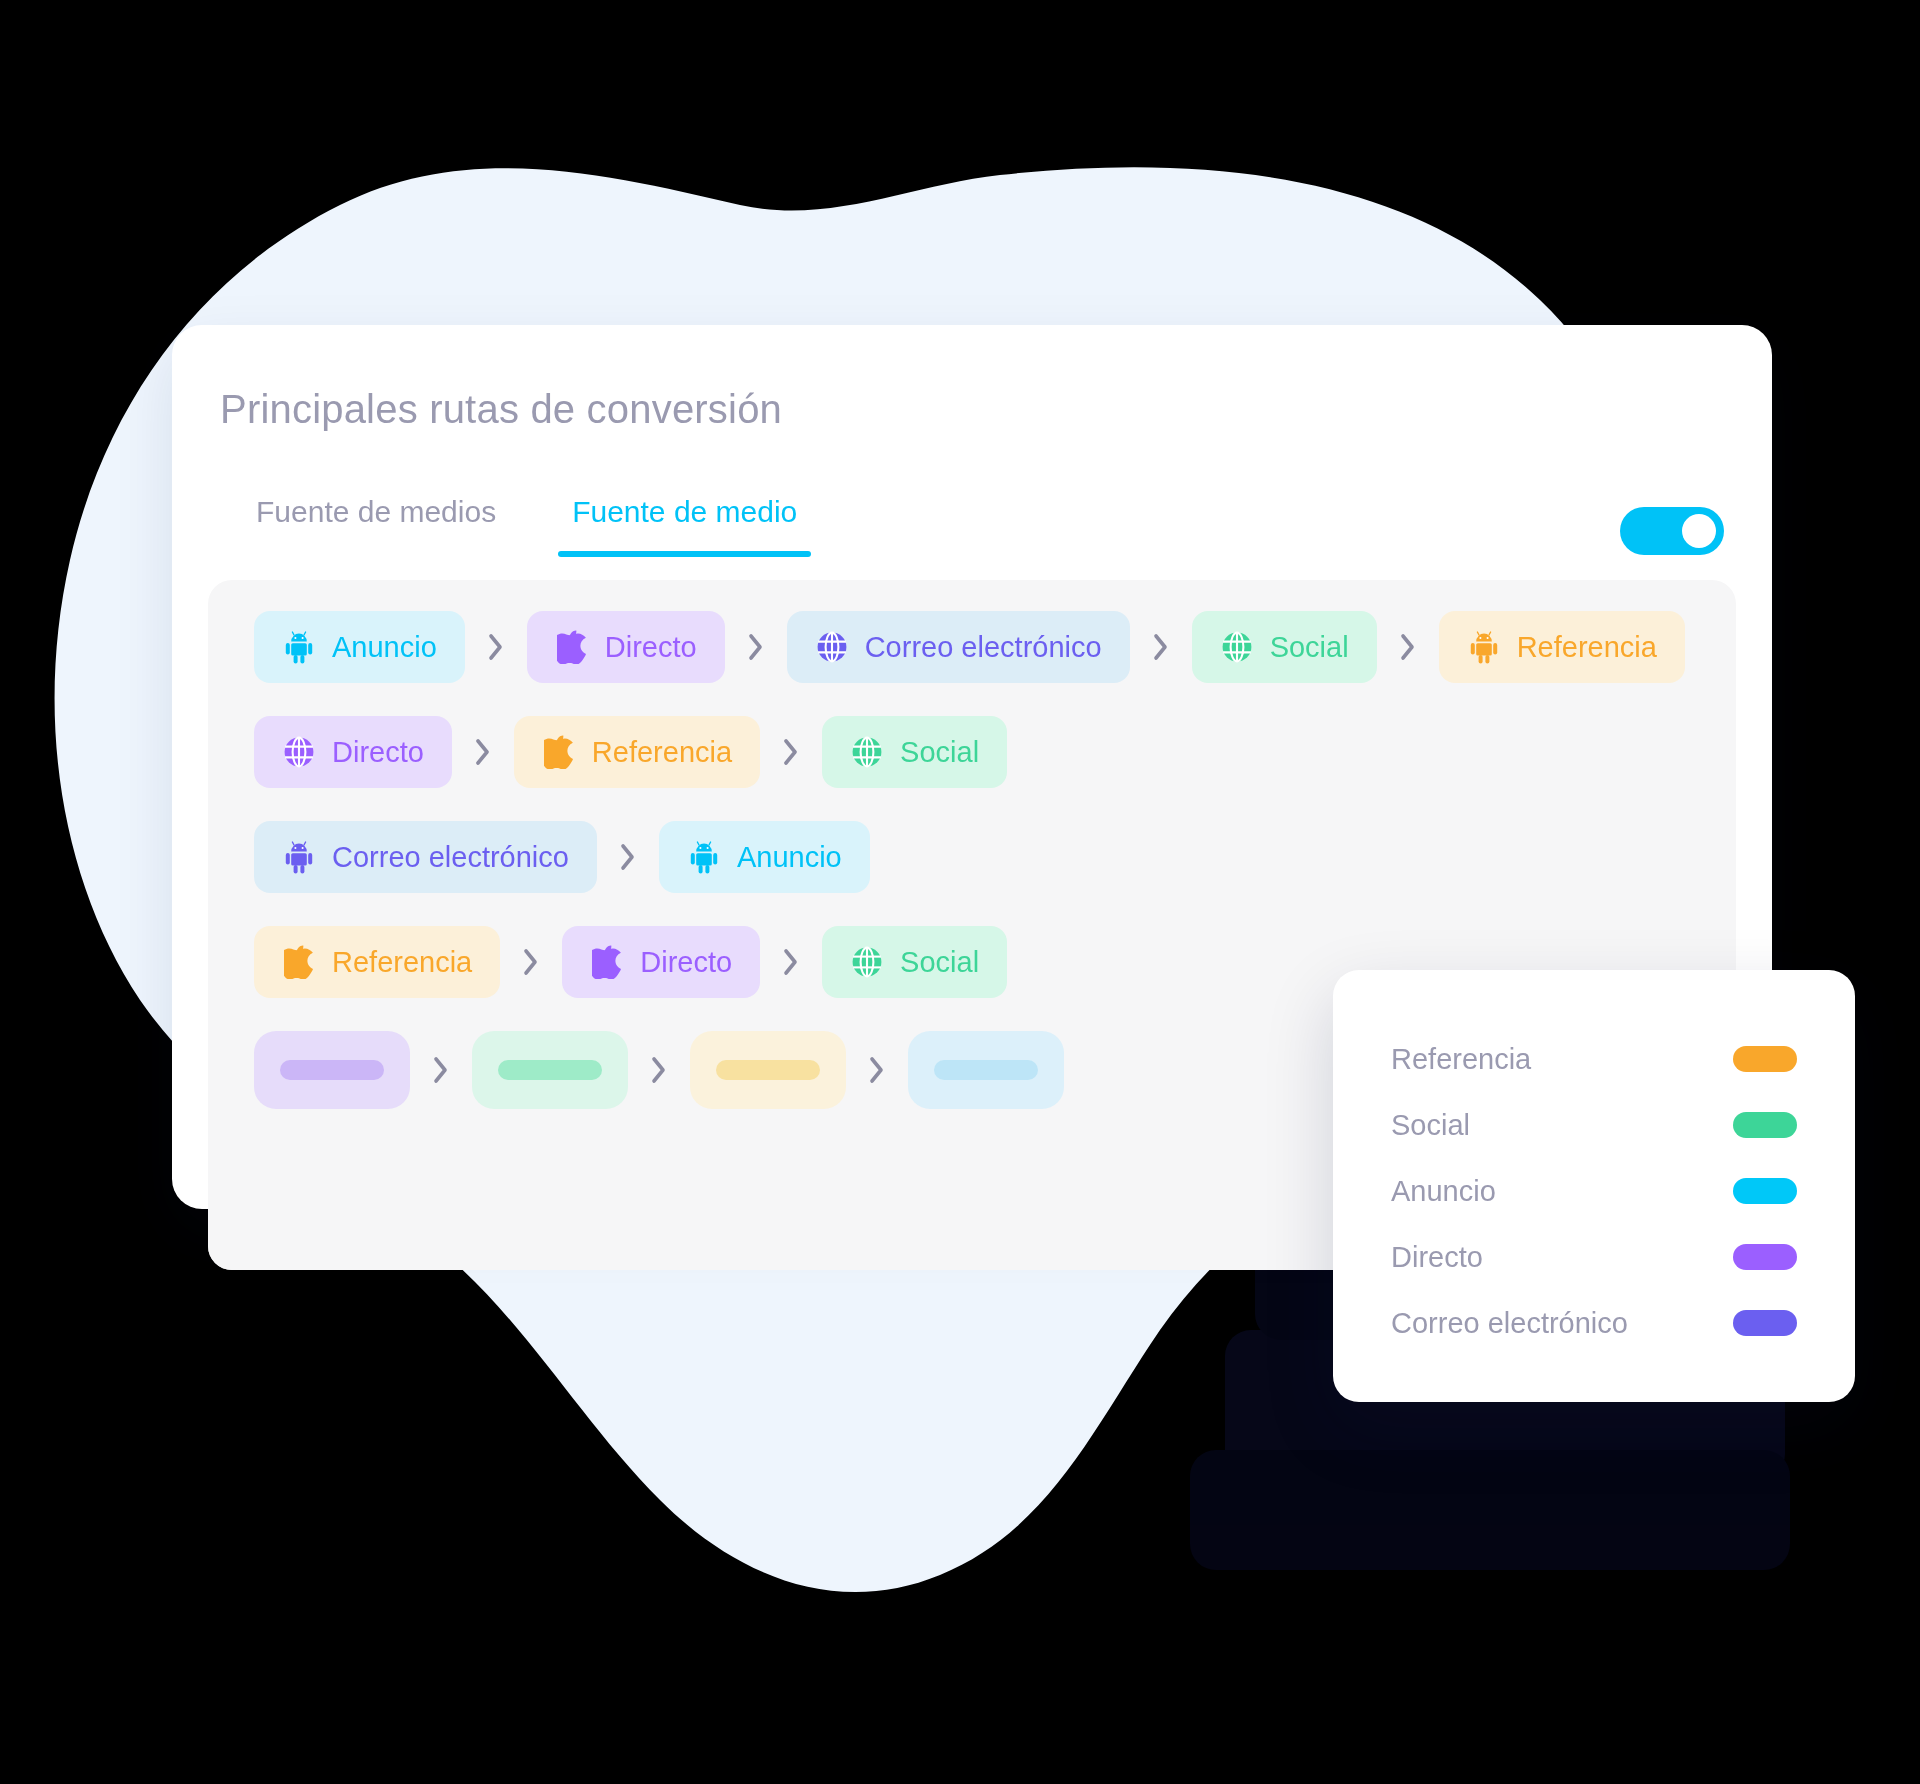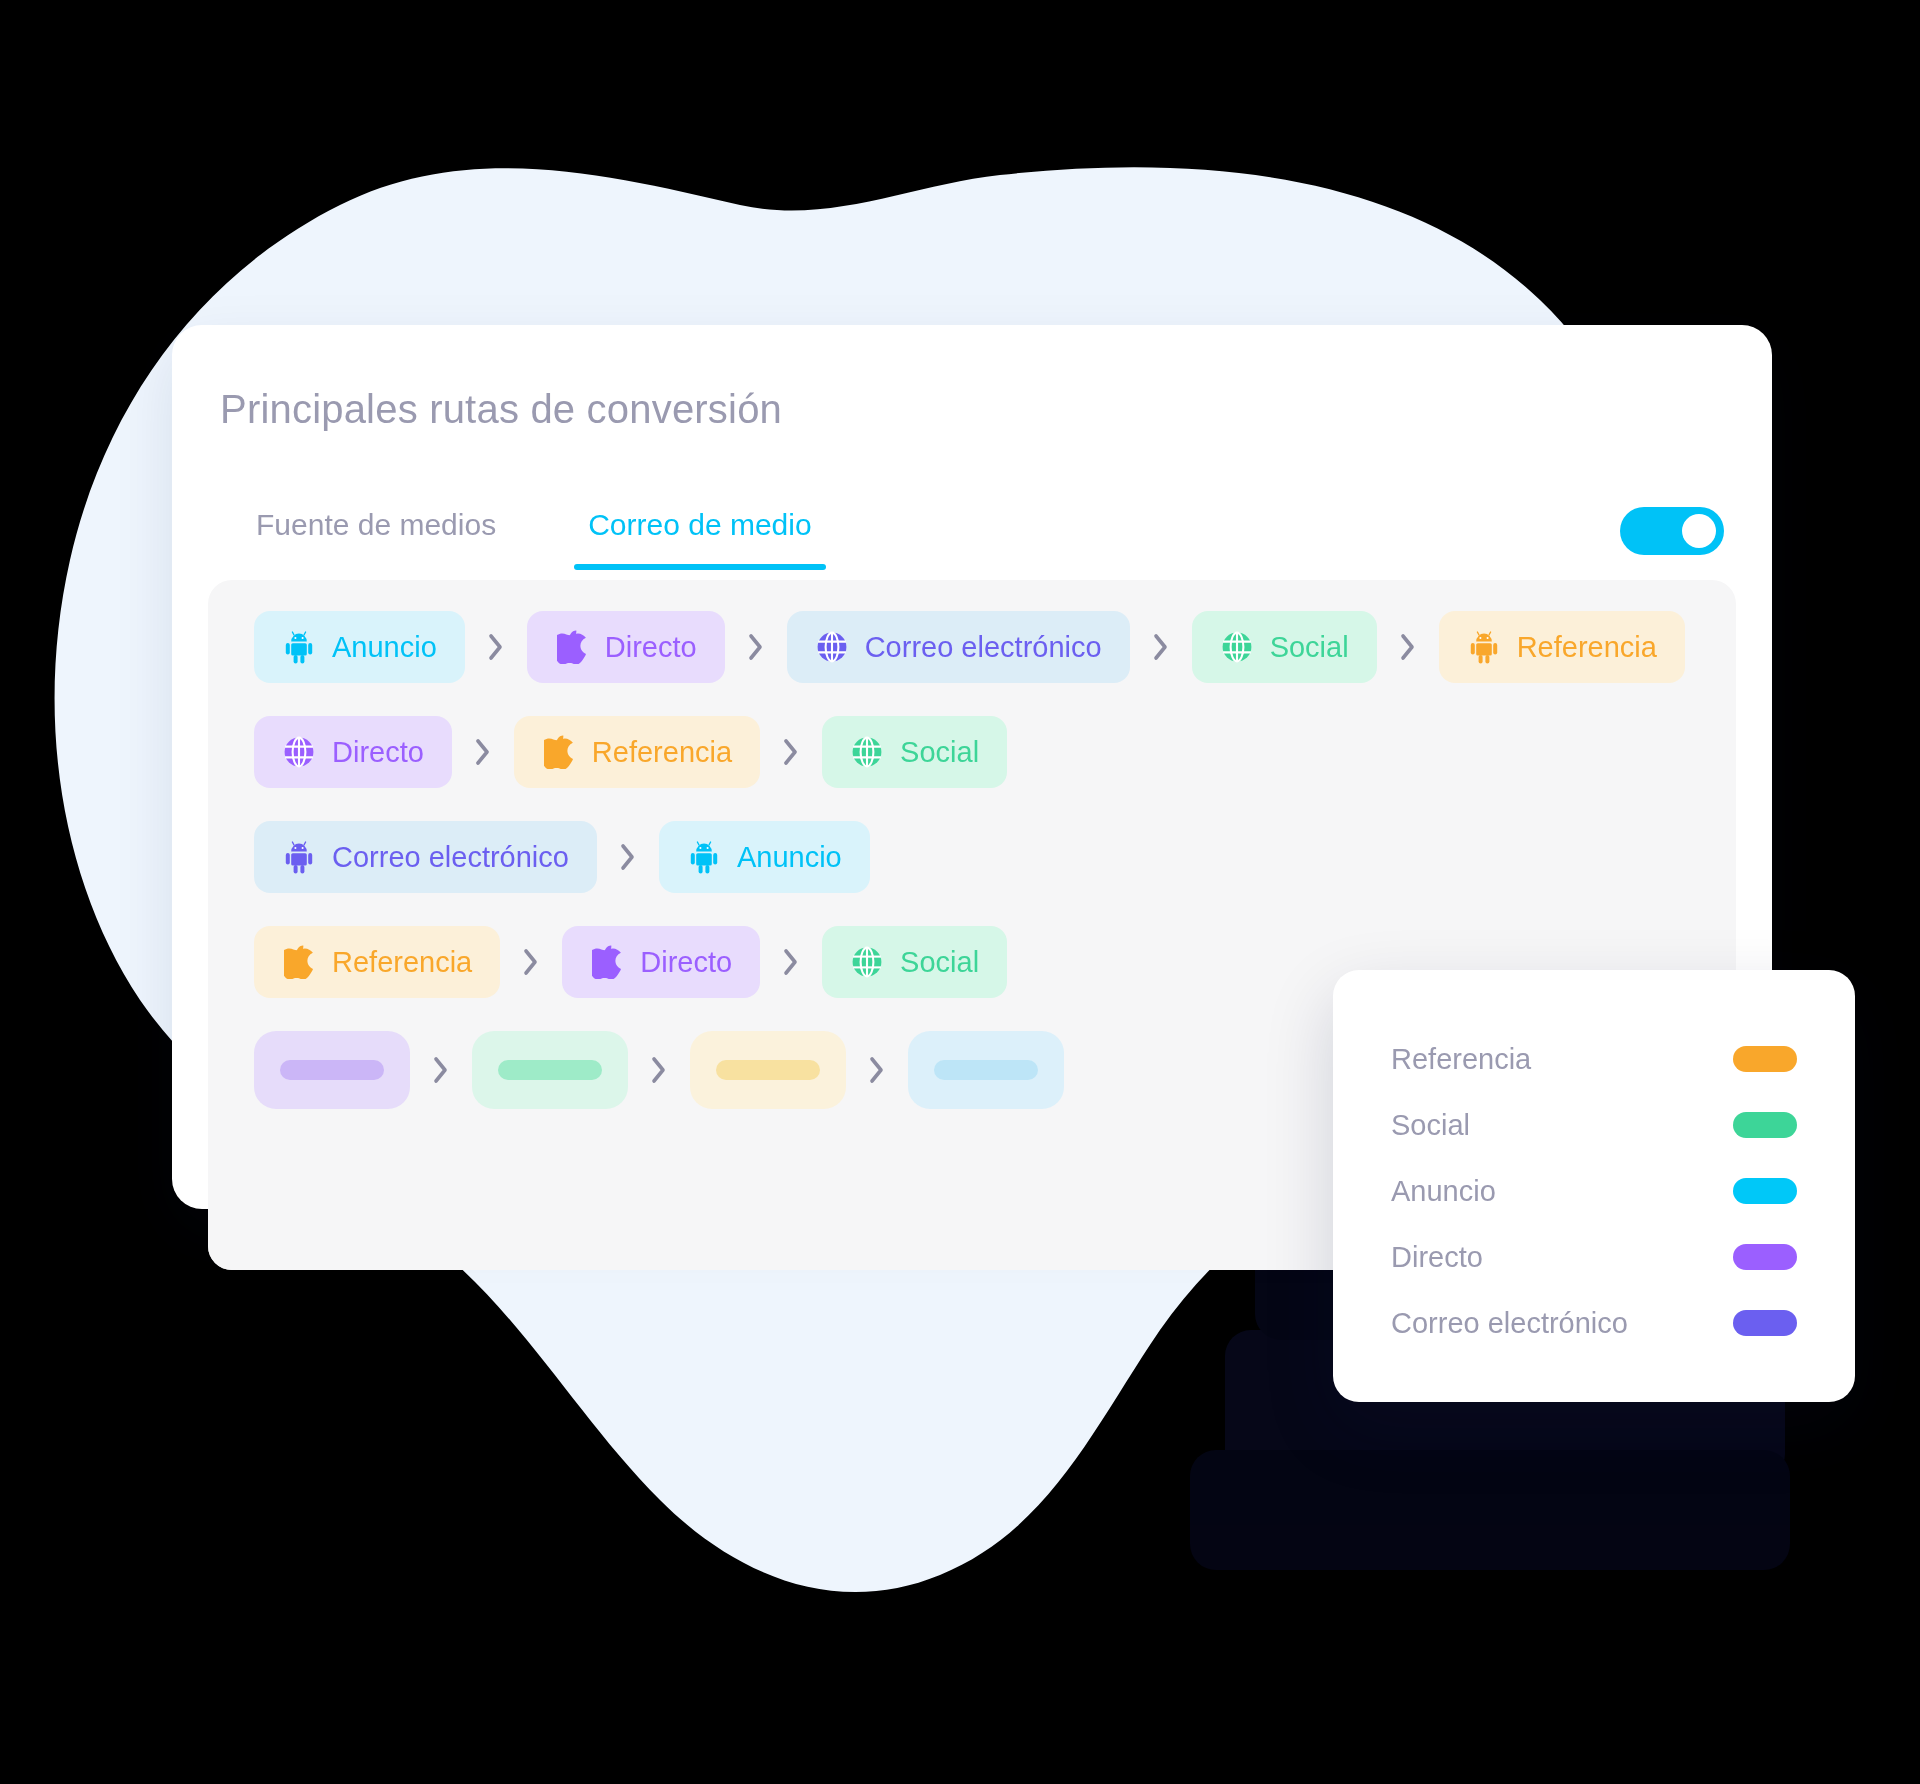--- a/index.html
+++ b/index.html
@@ -51,22 +51,21 @@
     white-space: nowrap;
   }
 
   
   .tabs {
     position: absolute;
     left: 46px;
     top: 170px;
     display: flex;
     align-items: flex-start;
-    gap: 16px;
-    margin-top: 13px;
+    gap: 0px;
   }
 
   .tab {
     position: relative;
     padding: 0 38px 28px 38px;
     font-size: 30px;
     color: #9a9ab0;
     white-space: nowrap;
     cursor: pointer;
   }
@@ -255,21 +254,21 @@
       <rect x="1190" y="1450" width="600" height="120" rx="26" fill="#0d1240"></rect>
     </g>
   </svg>
 
   <div class="main-card">
 
     <div class="card-title">Principales rutas de conversión</div>
 
     <div class="tabs" id="tab-bar">
         <div class="tab"><span>Fuente de medios</span></div>
-        <div class="tab active"><span>Correo de medio</span><div class="tab-underline"></div></div>
+        <div class="tab active"><span>Fuente de medio</span><div class="tab-underline"></div></div>
       </div>
 
     <div class="toggle">
       <div class="toggle-knob"></div>
     </div>
 
     <div class="paths-panel" id="paths-panel">
       <div class="path-row row-0">
           <div class="chip" style="background: rgb(217, 243, 251);">
             <span class="chip-icon">

